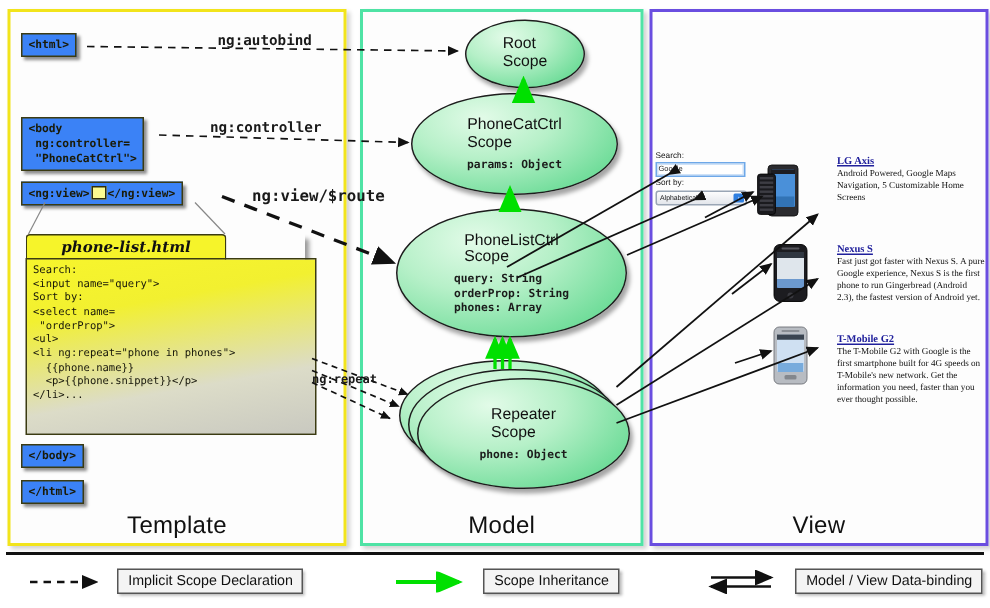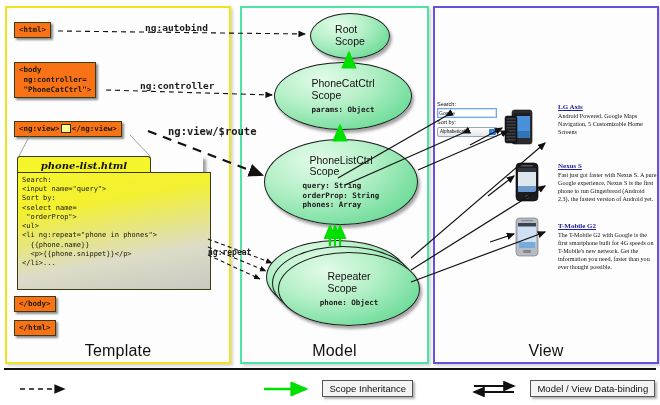--- a/index.html
+++ b/index.html
@@ -17,28 +17,28 @@
   #panel-template{left:5px;  top:6px;  width:222px; height:354px; border:2px solid #f2e41c;}
   #panel-model   {left:240px;top:6px;  width:185px; height:354px; border:2px solid #4fe3a5;}
   #panel-view    {left:433px;top:6px;  width:222px; height:354px; border:2px solid #6a4ee0;}
   .panel-label{
     position:absolute;bottom:2px;width:100%;text-align:center;
     font-size:16px;color:#111;letter-spacing:.2px;
   }
 
   
   .ybox{
-    position:absolute;background:#f97316;border:1px solid #3b3b12;
+    position:absolute;background:#3b82f6;border:1px solid #3b3b12;
     box-shadow:2px 2px 2px rgba(0,0,0,.45);
     font-family:"DejaVu Sans Mono", monospace;font-weight:bold;
     font-size:7.5px;color:#1a1a06;line-height:1.35;
     padding:2px 4px;white-space:pre;
   }
   #box-html {left:14px; top:22px; }
-  #box-body {left:14px; top:62px; }
+  #box-body {left:14px; top:78px; }
   #box-ngview{left:14px;top:121px;text-align:center;}
   #box-bodyclose{left:14px;top:296px;}
   #box-htmlclose{left:14px;top:320px;}
 
   #ngview-slot{
     display:inline-block;width:8px;height:7px;border:1px solid #2d2d0c;
     background:#fbfb90;vertical-align:middle;margin:0 1px;
   }
 
   
@@ -305,20 +305,21 @@
 
   <div class="lg-item" style="left:18px;">
     <svg width="52" height="14" style="vertical-align:middle">
       <defs>
           <marker id="lgA" markerWidth="7" markerHeight="7" refX="6" refY="3" orient="auto">
         <path d="M0,0 L7,3 L0,6 z" fill="#111"></path>
           </marker>
         </defs>
       <line x1="2" y1="7" x2="46" y2="7" stroke="#111" stroke-width="1.6" stroke-dasharray="5,4" marker-end="url(#lgA)"></line>
     </svg>
+    <span class="lg-box" style="display:inline-block;vertical-align:middle;margin-left:4px;">Implicit Scope Declaration</span>
   </div>
 
   <div class="lg-item" style="left:472px;">
     <svg width="50" height="16" style="vertical-align:middle">
       <defs>
           <marker id="lgC" markerWidth="7" markerHeight="7" refX="6" refY="3" orient="auto">
         <path d="M0,0 L7,3 L0,6 z" fill="#111"></path>
           </marker>
         </defs>
       <line x1="2" y1="5" x2="42" y2="5" stroke="#111" stroke-width="1.8" marker-end="url(#lgC)"></line>

